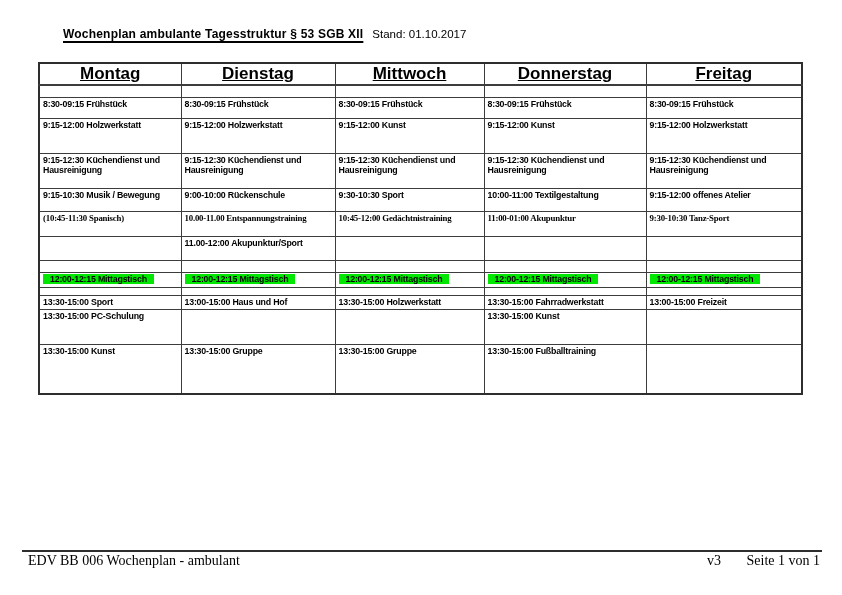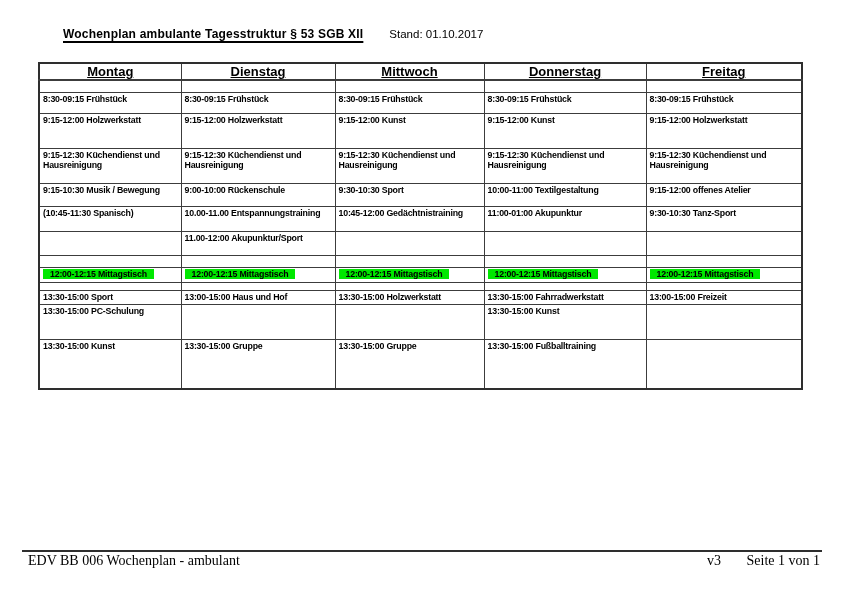--- a/index.html
+++ b/index.html
@@ -1,25 +1,25 @@
 <!DOCTYPE html>
 <html><head>
 <meta charset="utf-8">
 <style>
   html,body{margin:0;padding:0;background:#fff;}
   .page{position:relative;width:842px;height:595px;background:#ffffff;overflow:hidden;
         font-family:"Liberation Sans",sans-serif;color:#000;}
   .title-row{position:absolute;left:63px;top:24px;white-space:nowrap;}
   .doc-title{font-size:12px;font-weight:bold;text-decoration:underline;
              text-decoration-thickness:2px;text-underline-offset:3px;letter-spacing:0.2px;}
-  .doc-stand{font-size:11.5px;font-weight:normal;margin-left:26px;}
+  .doc-stand{font-size:11.5px;font-weight:normal;margin-left:9px;}
   table.schedule{position:absolute;left:38px;top:62px;width:763px;
                  border-collapse:collapse;table-layout:fixed;
                  border:2.5px solid #2e2e2e;}
-  table.schedule th{font-size:13px;font-weight:bold;text-decoration:underline;
+  table.schedule th{font-size:17px;font-weight:bold;text-decoration:underline;
                     text-align:center;vertical-align:middle;padding:0;
                     border:1.4px solid #3c3c3c;border-bottom-width:2px;}
   table.schedule td{font-size:8.8px;font-weight:bold;letter-spacing:-0.2px;
                     vertical-align:top;text-align:left;padding:1px 3px 0 3px;
                     border-left:1.4px solid #3c3c3c;border-right:1.4px solid #3c3c3c;
                     border-top:1.8px solid #3c3c3c;border-bottom:1.8px solid #3c3c3c;
                     overflow:hidden;line-height:1.25;}
   td.pad-mid{padding-top:9px;}
   .hl-text{padding:0 7px;}
   .footer-rule{position:absolute;left:22px;top:550px;width:800px;height:0;
@@ -85,21 +85,21 @@
           <td><span>9:15-12:30 Küchendienst und Hausreinigung</span></td>
           <td><span>9:15-12:30 Küchendienst und Hausreinigung</span></td>
         </tr>
         <tr style="height: 23px;">
           <td><span>9:15-10:30 Musik / Bewegung</span></td>
           <td><span>9:00-10:00 Rückenschule</span></td>
           <td><span>9:30-10:30 Sport</span></td>
           <td><span>10:00-11:00 Textilgestaltung</span></td>
           <td><span>9:15-12:00 offenes Atelier</span></td>
         </tr>
-        <tr style="height: 25px;">
+        <tr style="height: 25px; font-family: Liberation Serif, serif;">
           <td><span>(10:45-11:30 Spanisch)</span></td>
           <td><span>10.00-11.00 Entspannungstraining</span></td>
           <td><span>10:45-12:00 Gedächtnistraining</span></td>
           <td><span>11:00-01:00 Akupunktur</span></td>
           <td><span>9:30-10:30 Tanz-Sport</span></td>
         </tr>
         <tr style="height: 24px; margin-top: 16px;">
           <td></td>
           <td><span>11.00-12:00 Akupunktur/Sport</span></td>
           <td></td>

